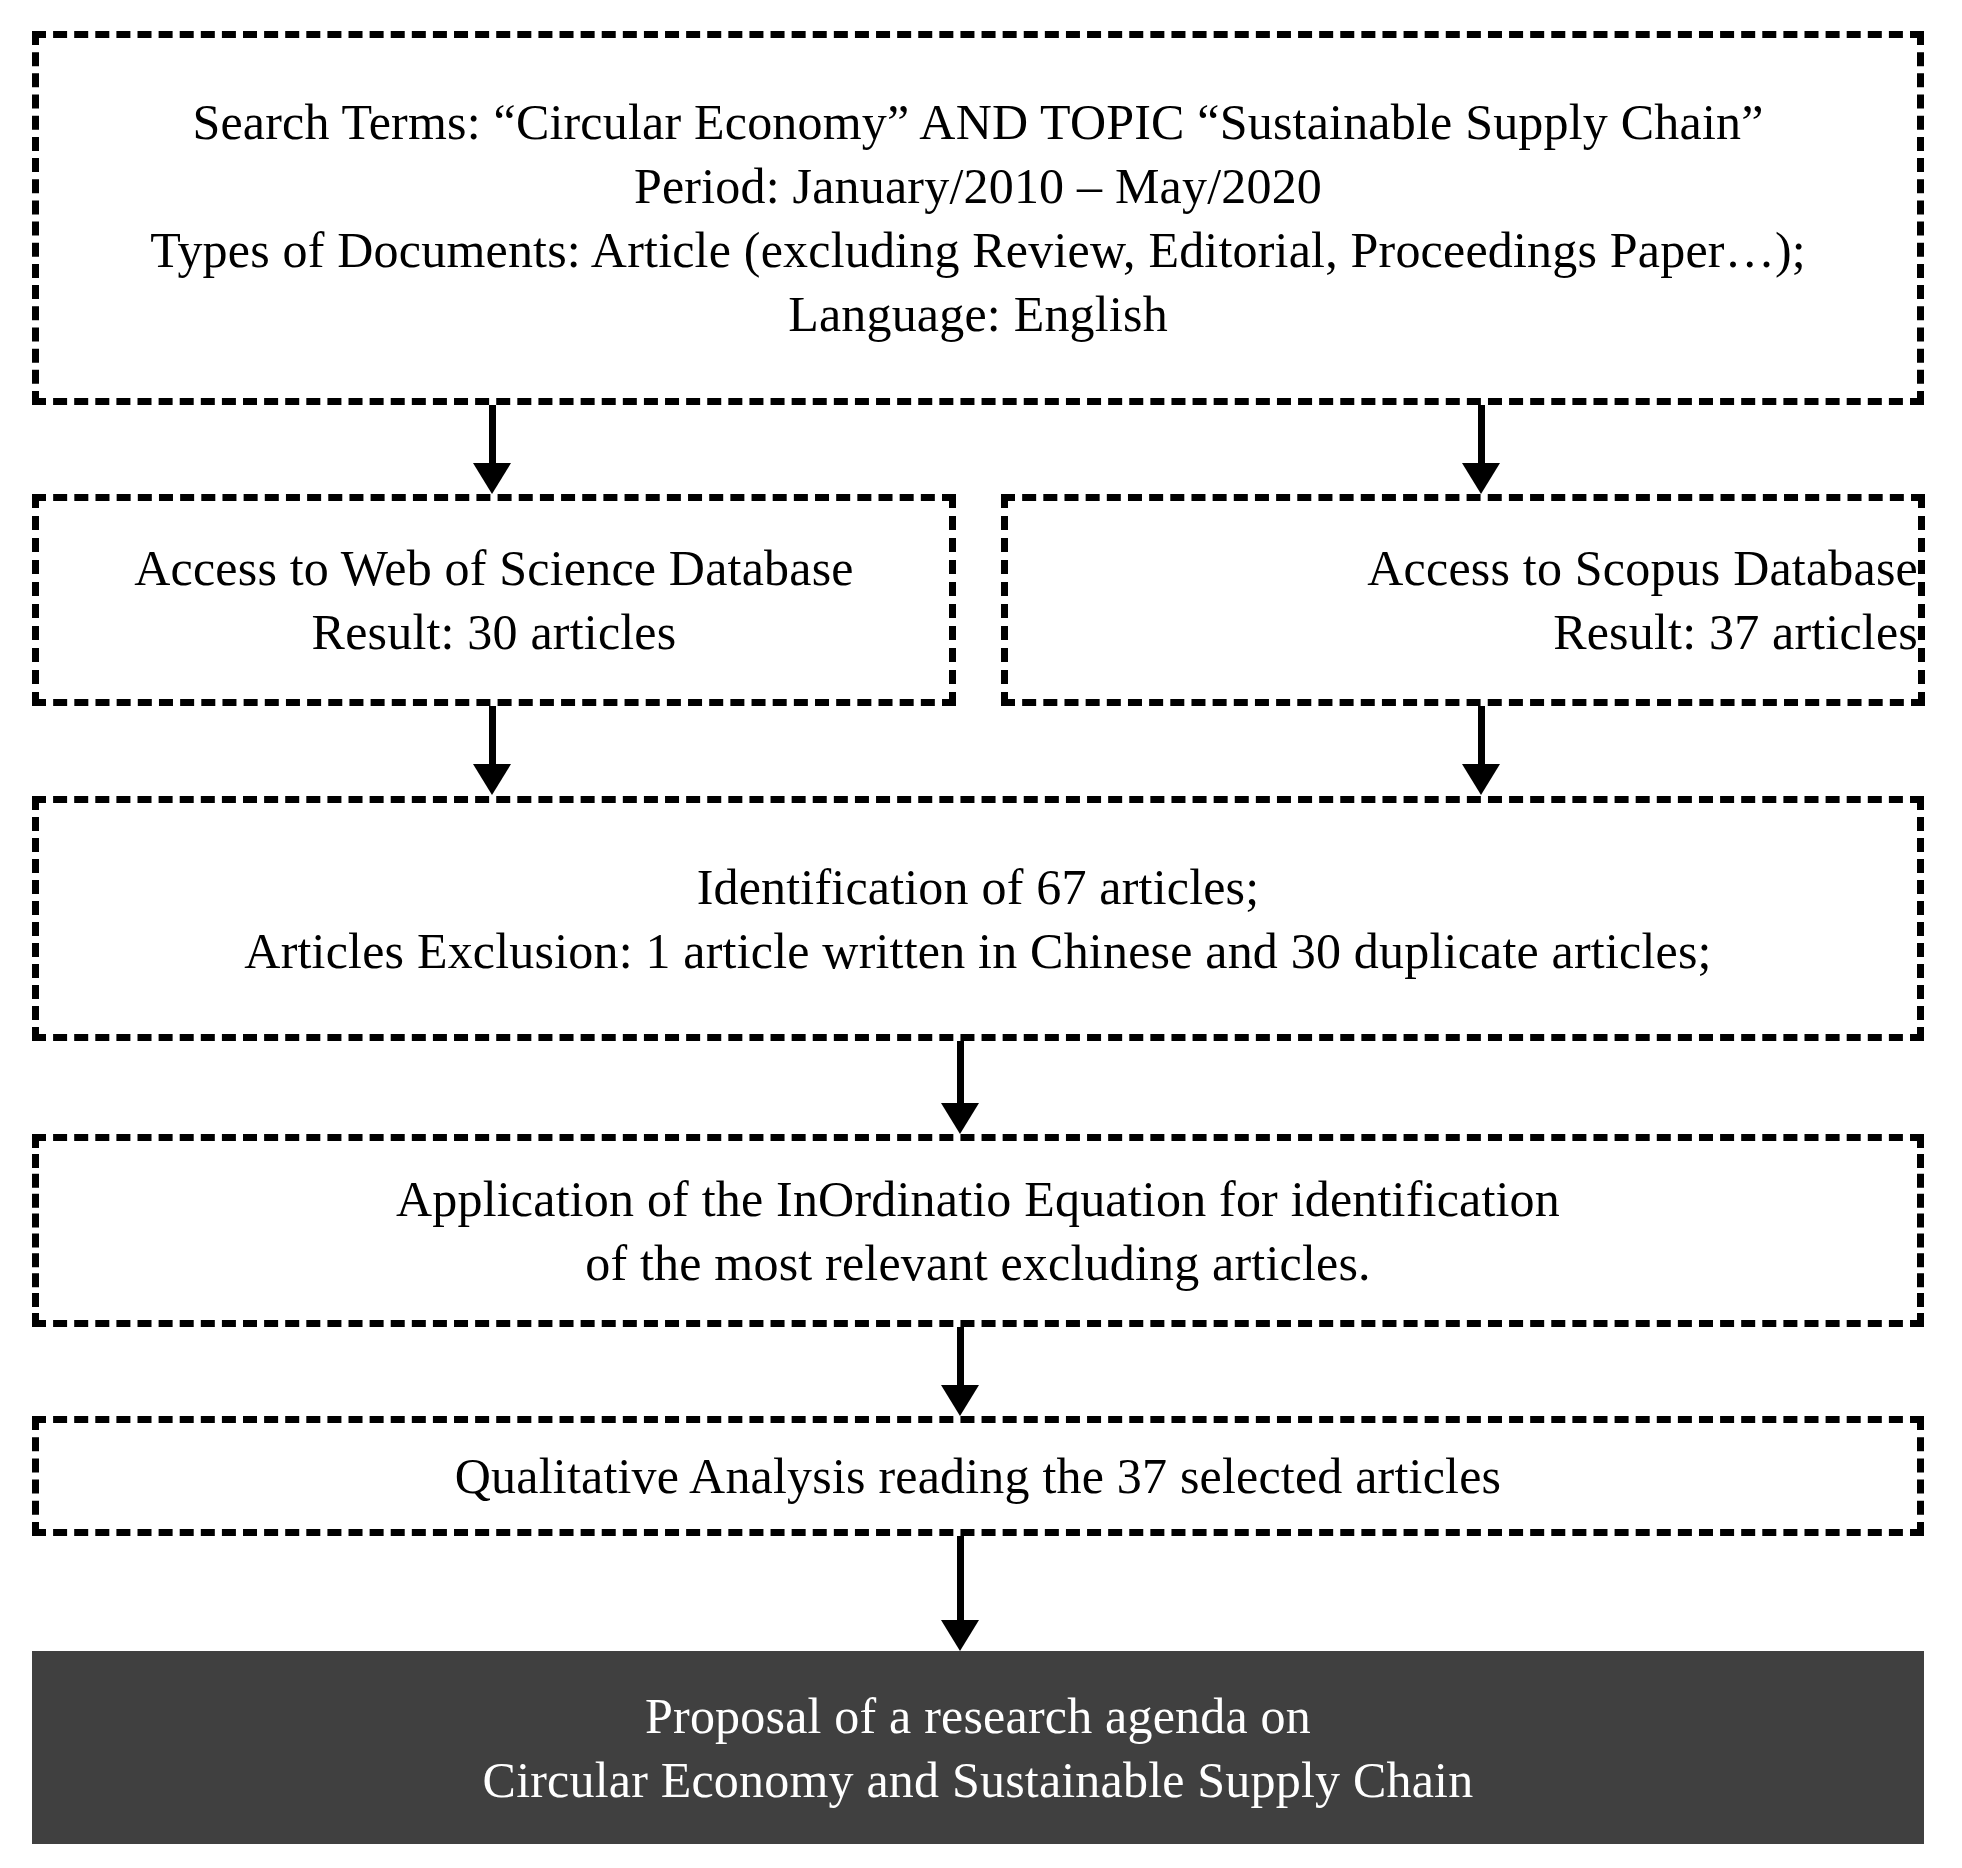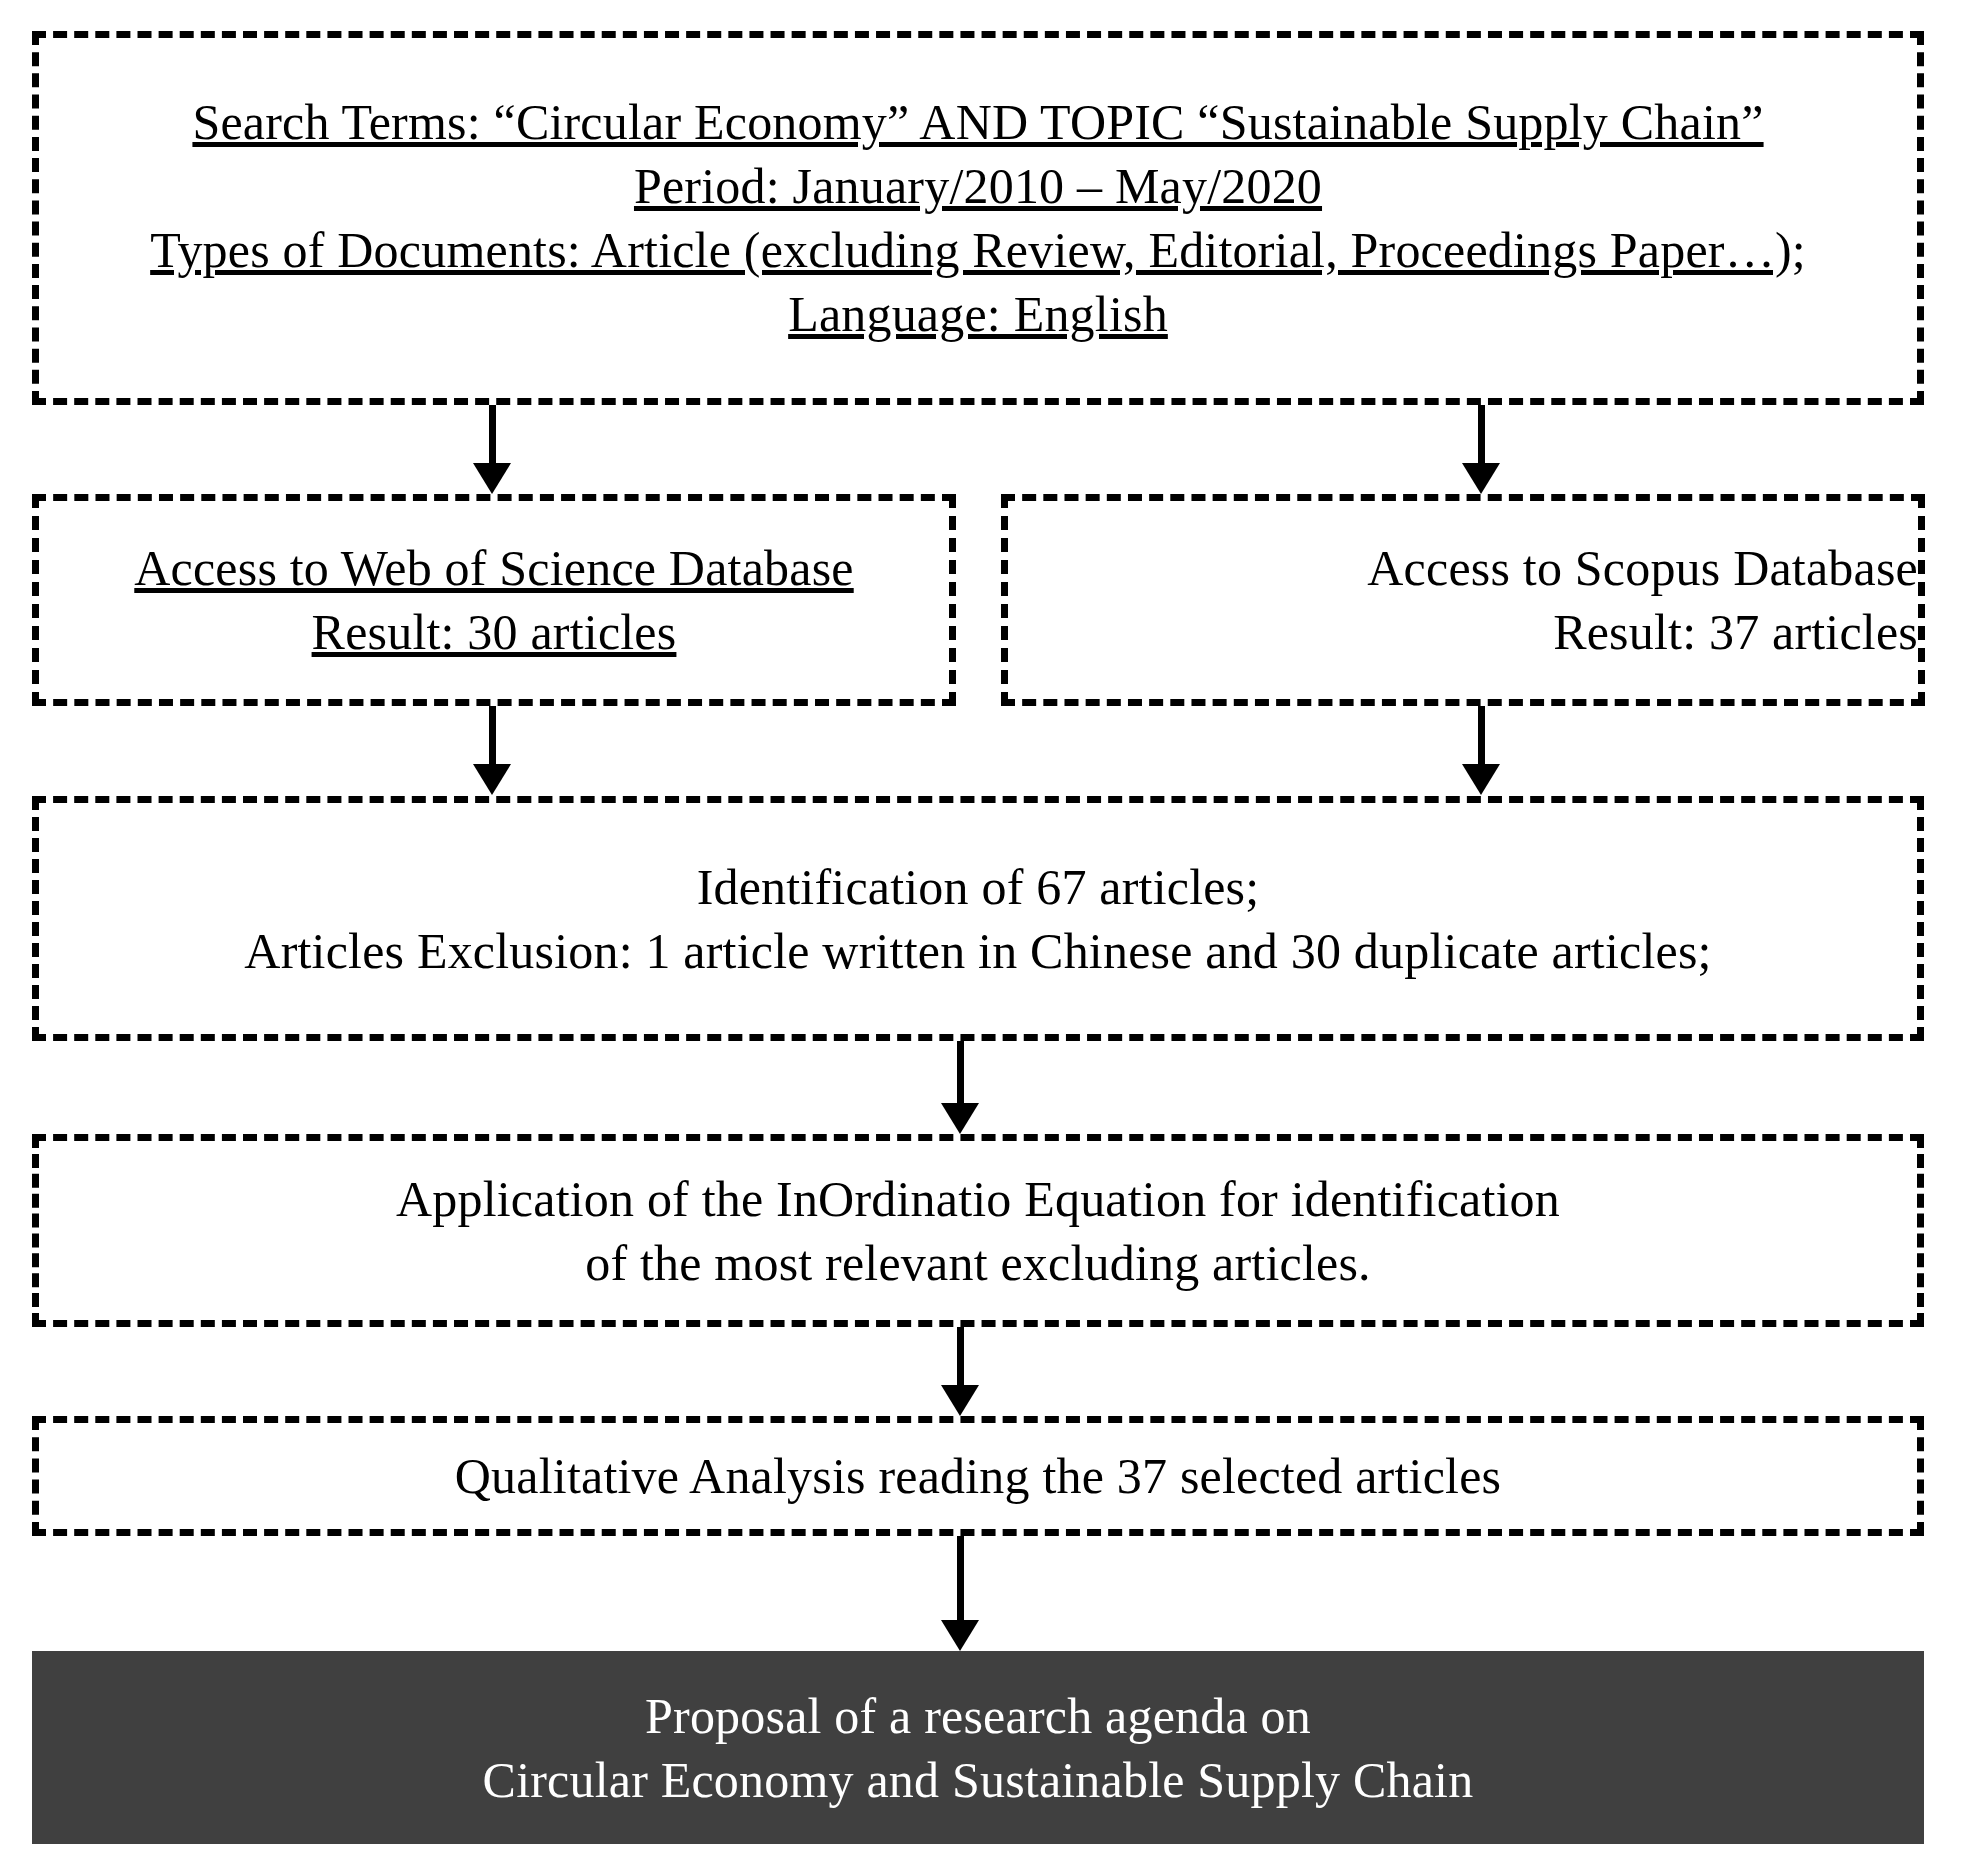--- a/index.html
+++ b/index.html
@@ -68,38 +68,38 @@
     border-left: 19.4px solid transparent;
     border-right: 19.4px solid transparent;
     border-top: 31px solid #000000;
   }
 </style>
 </head>
 <body>
 
 <div id="canvas">
 
-  <div class="node dashed" style="left:32px; top:31px; width:1892px; height:374px;text-decoration:underline;">
+  <div class="node dashed" style="left:32px; top:31px; width:1892px; height:374px;">
     <span class="line">Search Terms: “Circular Economy” AND TOPIC “Sustainable Supply Chain”</span>
     <span class="line">Period: January/2010 – May/2020</span>
     <span class="line">Types of Documents: Article (excluding Review, Editorial, Proceedings Paper…);</span>
     <span class="line">Language: English</span>
   </div>
 
   <div class="arrow" style="left:492px; top:405px; height:89px;">
     <span class="shaft" style="height:62px;"></span>
     <span class="head" style="top:58px;"></span>
   </div>
 
   <div class="arrow" style="left:1481px; top:405px; height:89px;">
     <span class="shaft" style="height:62px;"></span>
     <span class="head" style="top:58px;"></span>
   </div>
 
-  <div class="node dashed" style="left:32px; top:494px; width:924px; height:212px;text-decoration:underline;">
+  <div class="node dashed" style="left:32px; top:494px; width:924px; height:212px;">
     <span class="line">Access to Web of Science Database</span>
     <span class="line">Result: 30 articles</span>
   </div>
 
   <div class="node dashed" style="left:1001px; top:494px; width:924px; height:212px;align-items:flex-end;">
     <span class="line">Access to Scopus Database</span>
     <span class="line">Result: 37 articles</span>
   </div>
 
   <div class="arrow" style="left:492px; top:706px; height:89px;">

